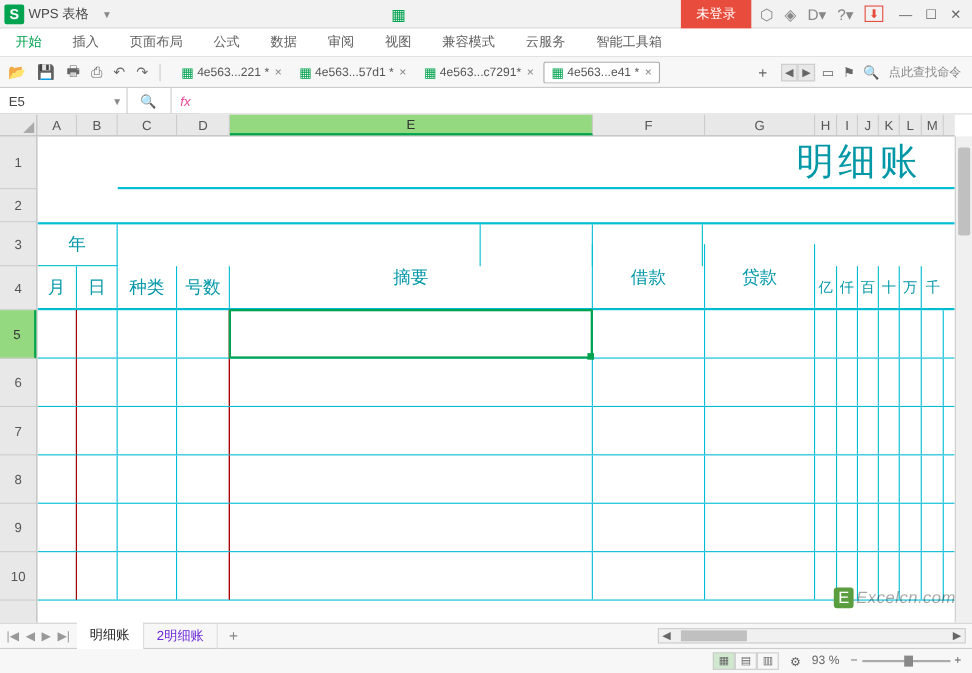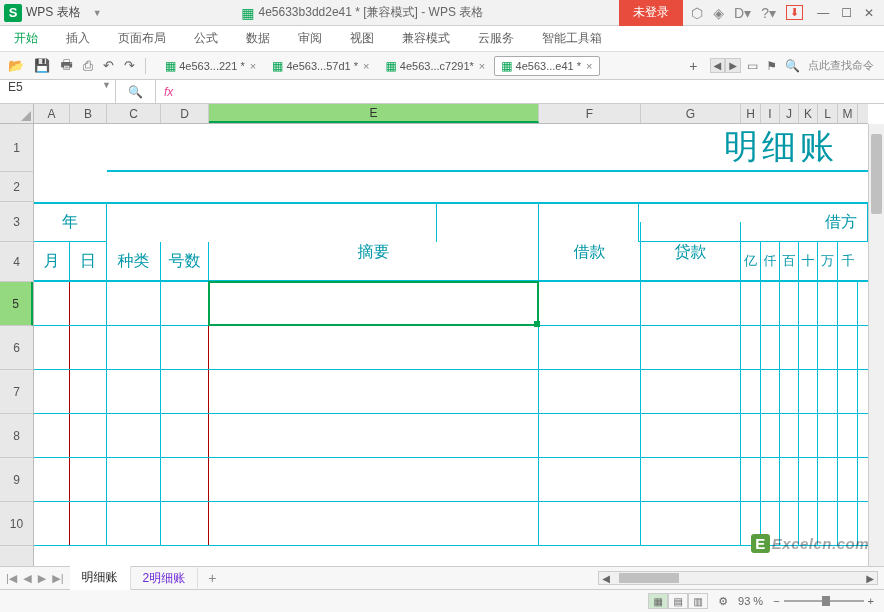--- a/index.html
+++ b/index.html
@@ -30,21 +30,21 @@
     .doc-tab.active { border-color: #aaa; background: #fff; }
     .doc-tab .doc-icon { font-size: 12px; }
     .doc-tab .close { color: #888; margin-left: 2px; font-size: 11px; }
     .tab-add { padding: 2px 6px; color: #666; font-size: 14px; }
     .tab-nav { display: flex; }
     .tab-nav-btn { padding: 1px 3px; background: #e8e8e8; border: 1px solid #ccc; color: #666; font-size: 10px; }
     .tb-right { display: flex; align-items: center; gap: 8px; padding-right: 4px; color: #666; }
     .search-hint { color: #888; font-size: 11px; }
     
     .formula-bar { height: 24px; background: #fff; display: flex; align-items: center; border-bottom: 1px solid #ccc; }
-    .name-box { width: 116px; border-right: 1px solid #ccc; display: flex; align-items: flex-start; padding: 0 8px; color: #444; position: relative; height: 100%; }
+    .name-box { width: 116px; border-right: 1px solid #ccc; display: flex; align-items: center; padding: 0 8px; color: #444; position: relative; height: 100%; }
     .name-box .dd { position: absolute; right: 4px; color: #888; font-size: 9px; }
     .fb-icons { display: flex; align-items: center; gap: 10px; padding: 0 12px; color: #888; border-right: 1px solid #ccc; height: 100%; }
     .fx { font-style: italic; color: #ec4899; padding: 0 8px; }
     .formula-input { flex: 1; padding: 0 4px; height: 100%; border: none; outline: none; }
     
     .spreadsheet { flex: 1; display: flex; overflow: hidden; position: relative; }
     .corner { width: 34px; height: 20px; background: #e8e8e8; border-right: 1px solid #bbb; border-bottom: 1px solid #bbb; position: absolute; top: 0; left: 0; z-index: 3; }
     .corner::after { content: ''; position: absolute; right: 2px; bottom: 2px; border: 5px solid transparent; border-right-color: #aaa; border-bottom-color: #aaa; }
     
     .col-headers { position: absolute; top: 0; left: 34px; right: 16px; height: 20px; display: flex; background: #e8e8e8; z-index: 2; border-bottom: 1px solid #bbb; }
@@ -89,33 +89,32 @@
     .hscroll-thumb { position: absolute; left: 20px; width: 60px; top: 1px; bottom: 1px; background: #c0c0c0; }
     
     .status-bar { height: 22px; background: #f7f7f7; display: flex; align-items: center; justify-content: flex-end; padding: 0 10px; gap: 10px; color: #666; font-size: 11px; }
     .view-btns { display: flex; gap: 0; }
     .view-btn { width: 20px; height: 16px; border: 1px solid #ccc; display: flex; align-items: center; justify-content: center; font-size: 10px; }
     .view-btn.active { background: #d0e8d0; }
     .zoom-slider { display: flex; align-items: center; gap: 4px; }
     .zoom-track { width: 80px; height: 2px; background: #aaa; position: relative; }
     .zoom-thumb { position: absolute; left: 38px; top: -4px; width: 8px; height: 10px; background: #888; }
     
-    .watermark { position: absolute; right: 15px; bottom: 60px; font-size: 15px; font-weight: bold; font-style: italic; color: rgba(0,0,0,0.35); z-index: 10; pointer-events: none; letter-spacing: 0.5px; text-align: right; }
+    .watermark { position: absolute; right: 15px; bottom: 60px; font-size: 15px; font-weight: normal; font-style: italic; color: rgba(0,0,0,0.35); z-index: 10; pointer-events: none; letter-spacing: 0.5px; text-align: right; }
     .watermark .e { background: #5a9e3f; color: #fff; padding: 1px 4px; border-radius: 3px; margin-right: 2px; font-style: normal; }
   </style>
 </head>
 <body>
 
 <div class="title-bar">
   <div class="wps-logo">S</div>
   <span class="app-name">WPS 表格</span>
   <span class="app-dropdown">▼</span>
   <div class="title-spacer">
     <span class="doc-icon">▦</span>
-    <span>4e5633b3dd2e41 * [兼容模式] - WPS 表格</span>
   </div>
   <div class="login-btn">未登录</div>
   <div class="title-icons">
     <span>⬡</span>
     <span>◈</span>
     <span>D▾</span>
     <span>?▾</span>
     <span style="color:#e74c3c;border:1px solid #e74c3c;padding:0 3px;font-size:11px;">⬇</span>
   </div>
   <span class="win-btn">—</span>
@@ -227,21 +226,20 @@
       <span class="title-text">明细账</span>
     </div>
     <div class="row2"></div>
 
     <div class="ledger-header">
       <div class="lh-row1">
         <div class="lh-cell span2" style="width:73px">年</div>
         <div class="lh-cell" style="width:330px;border-bottom:none"></div>
         <div class="lh-cell" style="width:102px;border-bottom:none"></div>
         <div class="lh-cell" style="width:100px;border-bottom:none"></div>
-        <div class="lh-cell span2" style="flex:1;justify-content:flex-end;padding-right:10px">借方</div>
       </div>
       <div class="lh-row2">
         <div class="lh-cell" style="width:36px">月</div>
         <div class="lh-cell" style="width:37px">日</div>
         <div class="lh-cell" style="width:54px">种类</div>
         <div class="lh-cell" style="width:48px">号数</div>
         <div class="lh-cell" style="width:330px;position:relative;top:-20px;height:60px">摘要</div>
         <div class="lh-cell" style="width:102px;position:relative;top:-20px;height:60px">借款</div>
         <div class="lh-cell" style="width:100px;position:relative;top:-20px;height:60px">贷款</div>
         <div class="lh-cell" style="width:20px;font-size:13px">亿</div>

